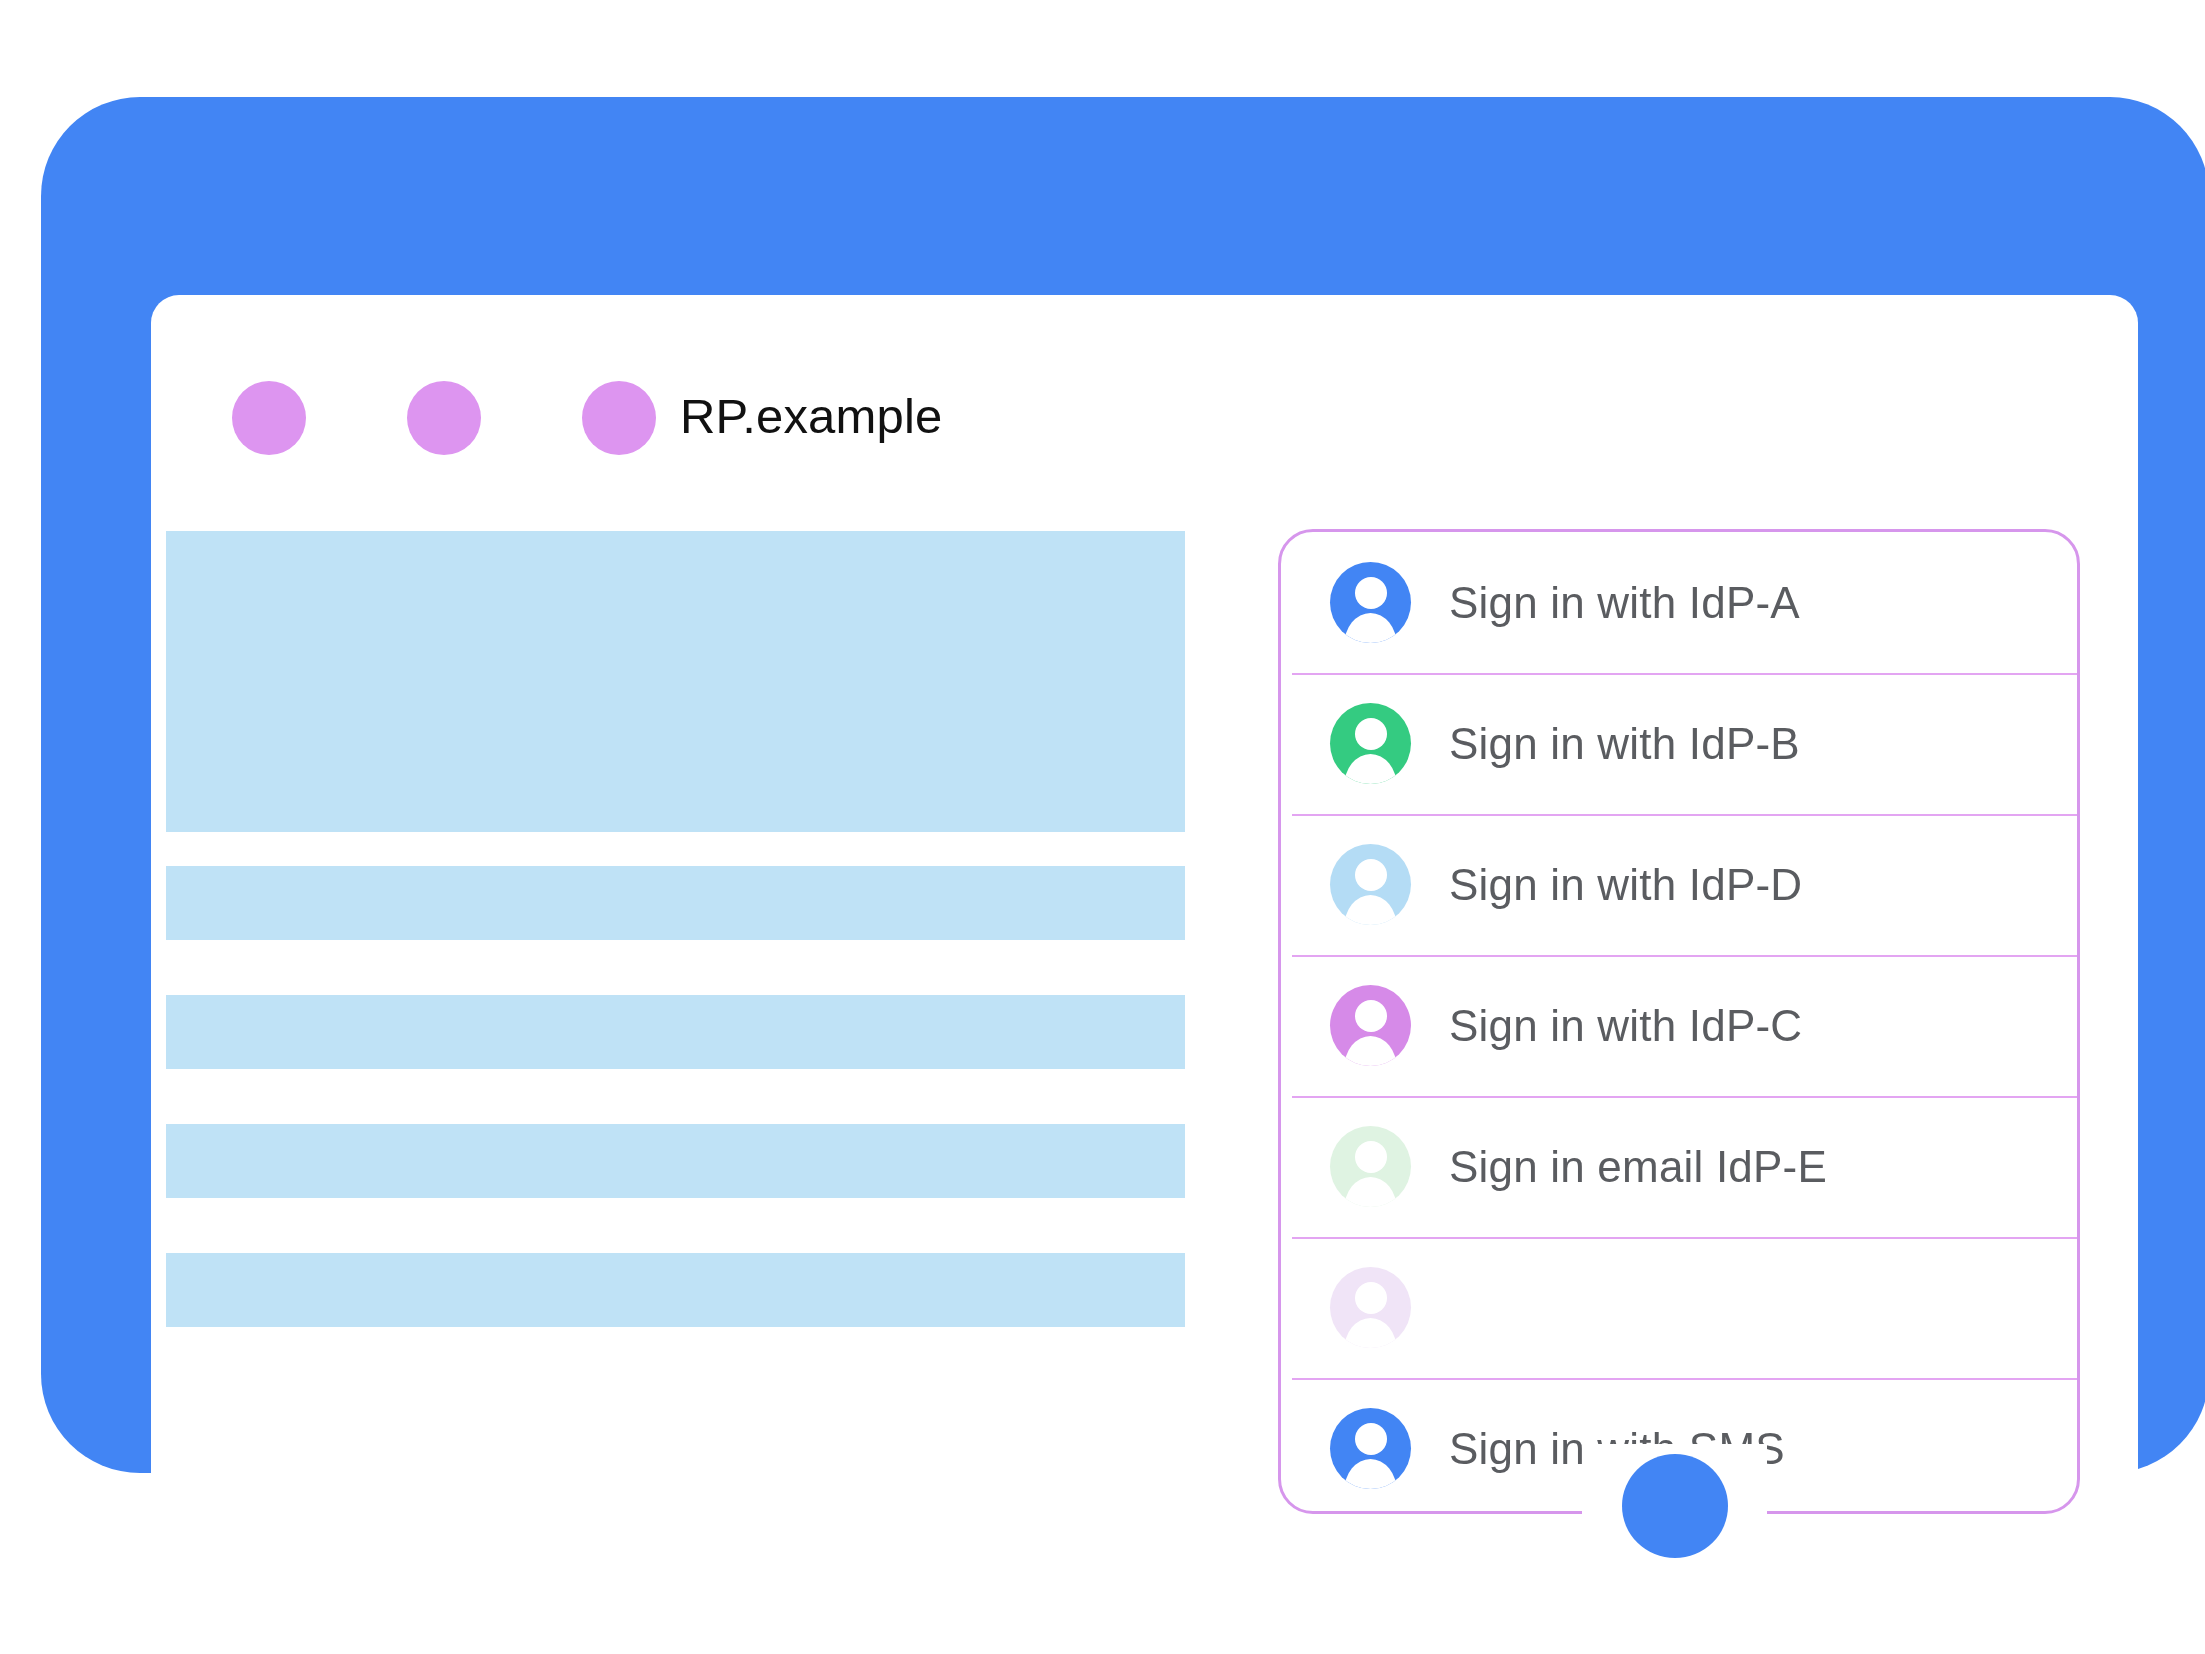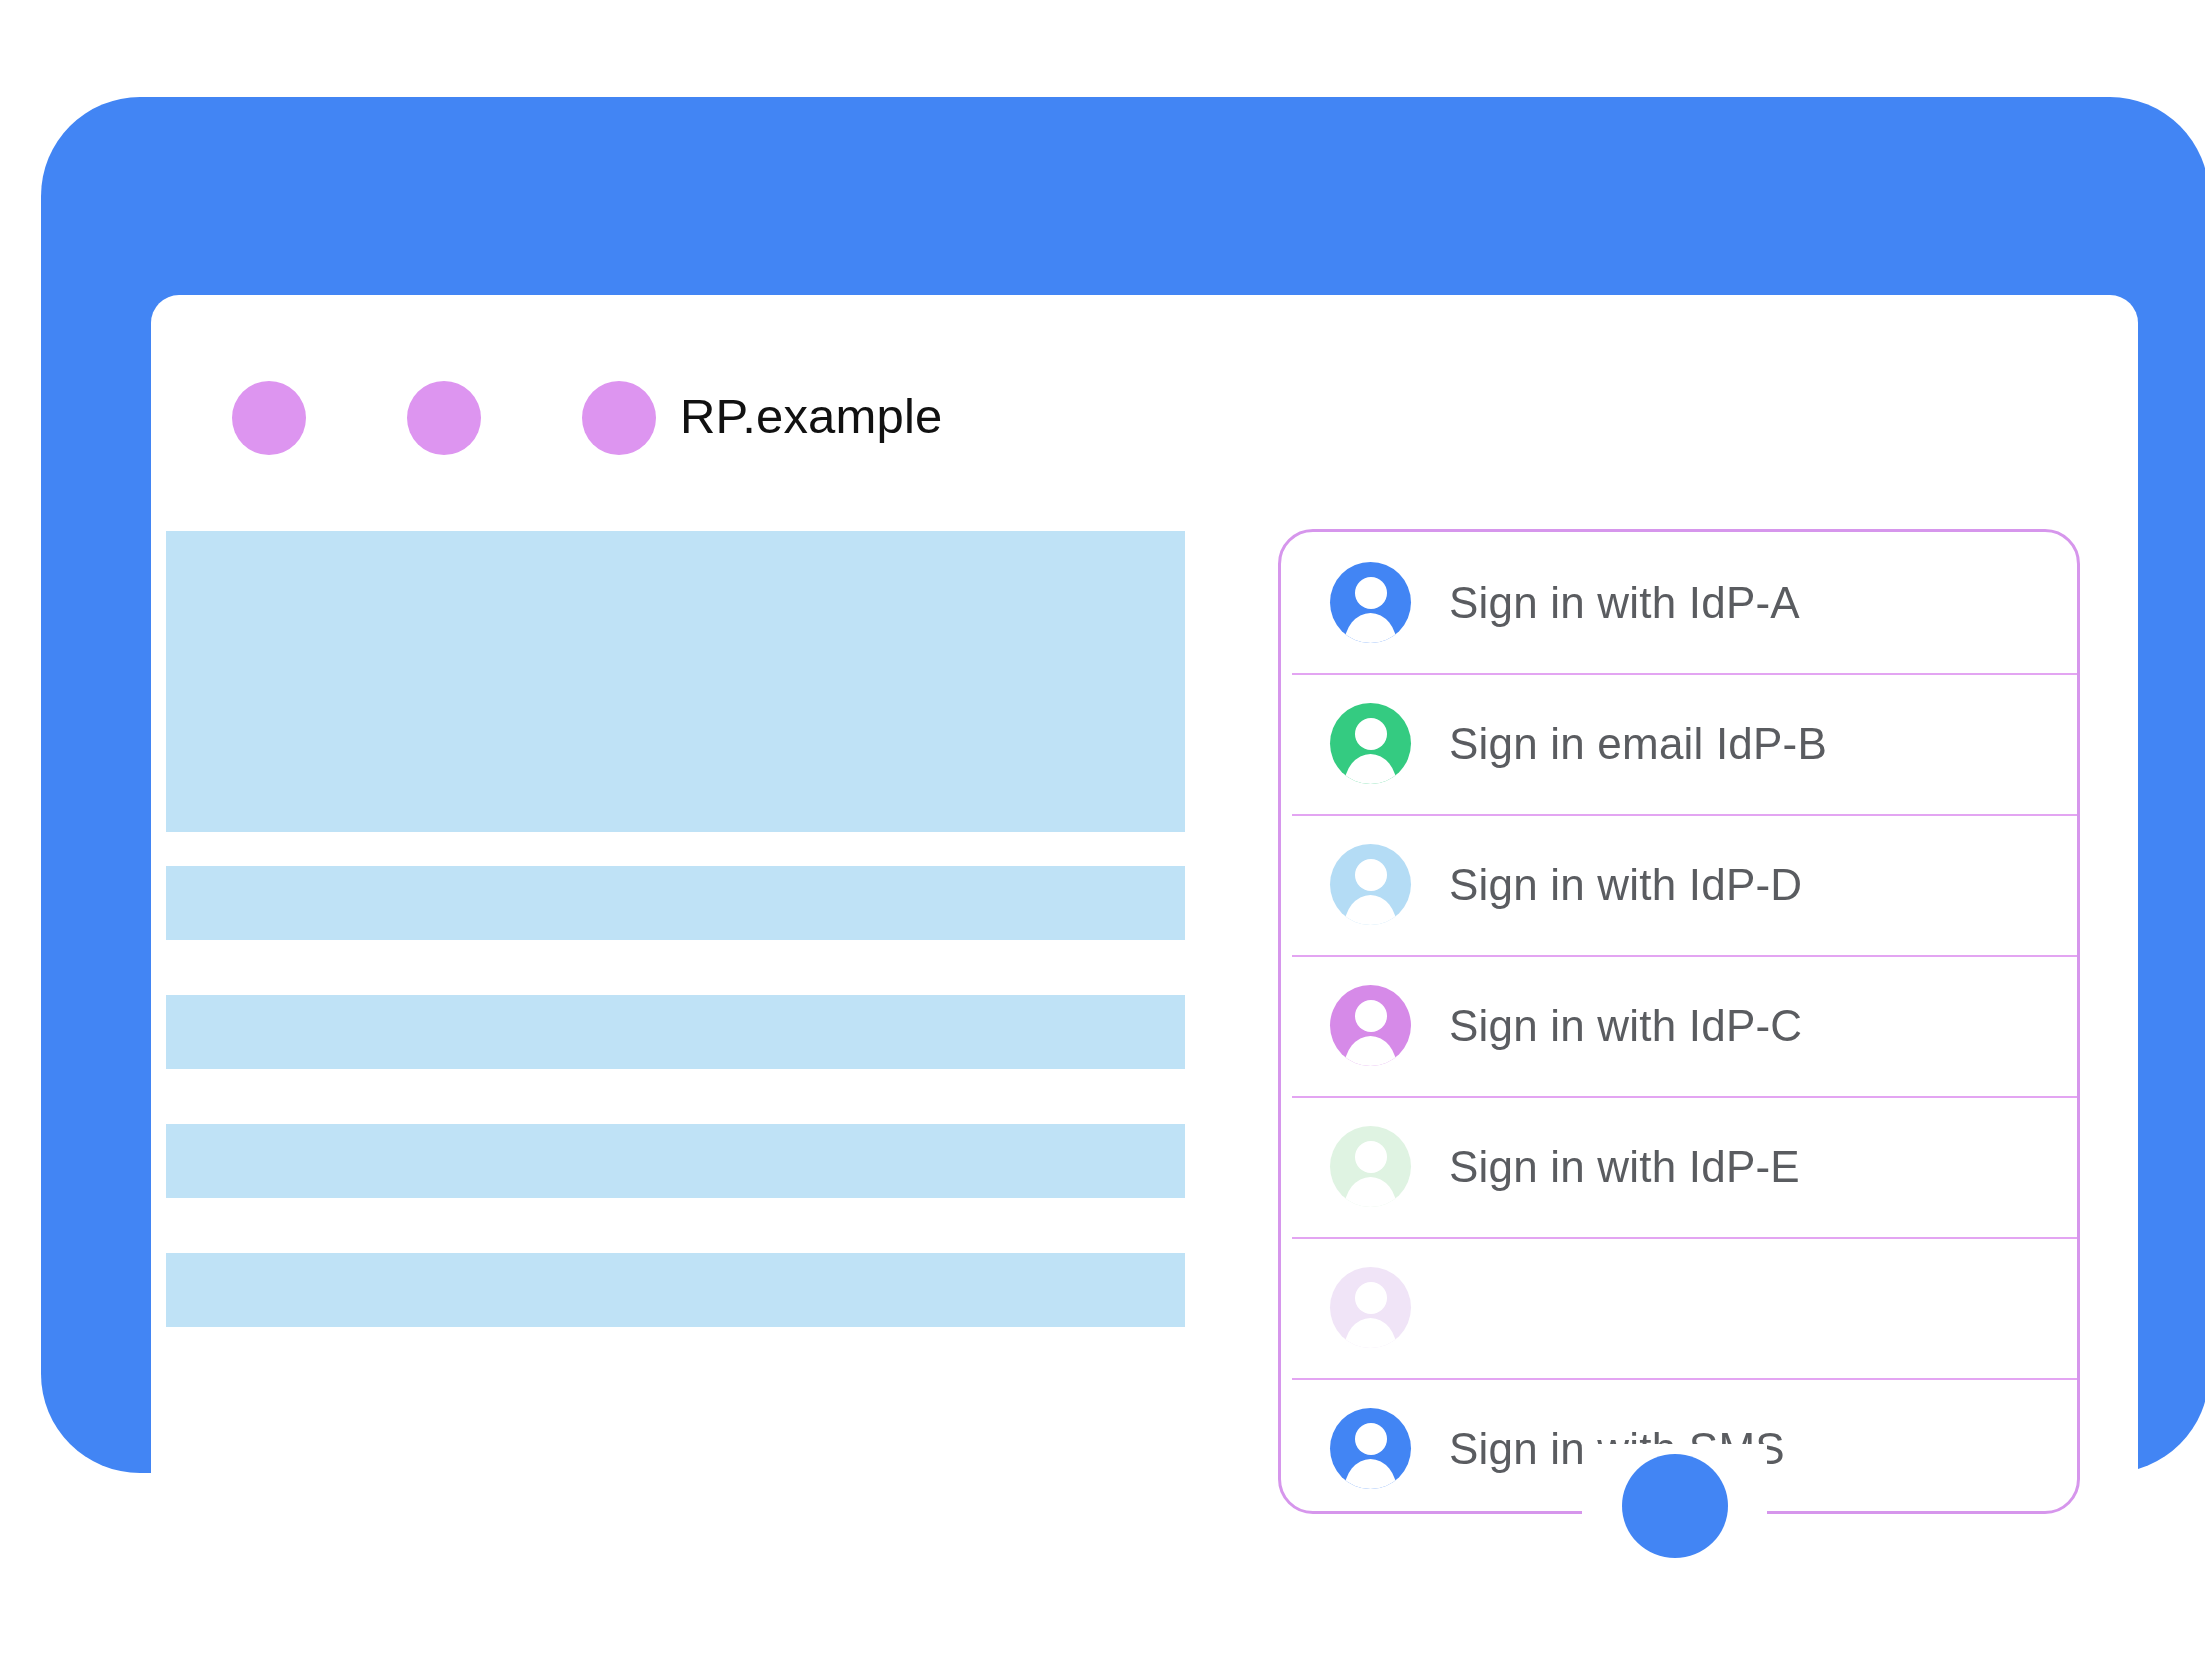--- a/index.html
+++ b/index.html
@@ -115,21 +115,21 @@
             <div class="body"></div>
         </div>
         <div class="provider-label" style="color: rgb(90, 92, 96);">Sign in with IdP-A</div>
       </div>
 
       <div class="provider-row">
         <div class="avatar" style="background: rgb(52, 203, 129);">
           <div class="head"></div>
             <div class="body"></div>
         </div>
-        <div class="provider-label" style="color: rgb(90, 92, 96);">Sign in email IdP-B</div>
+        <div class="provider-label" style="color: rgb(90, 92, 96);">Sign in with IdP-B</div>
       </div>
 
       <div class="provider-row">
         <div class="avatar" style="background: rgb(180, 220, 245);">
           <div class="head"></div>
             <div class="body"></div>
         </div>
         <div class="provider-label" style="color: rgb(90, 92, 96);">Sign in with IdP-D</div>
       </div>
 
@@ -139,21 +139,21 @@
             <div class="body"></div>
         </div>
         <div class="provider-label" style="color: rgb(90, 92, 96);">Sign in with IdP-C</div>
       </div>
 
       <div class="provider-row">
         <div class="avatar" style="background: rgb(223, 243, 226);">
           <div class="head"></div>
             <div class="body"></div>
         </div>
-        <div class="provider-label" style="color: rgb(90, 92, 96);">Sign in with IdP-E</div>
+        <div class="provider-label" style="color: rgb(90, 92, 96);">Sign in email IdP-E</div>
       </div>
 
       <div class="provider-row">
         <div class="avatar" style="background: rgb(240, 228, 247);">
           <div class="head"></div>
             <div class="body"></div>
         </div>
       </div>
 
       <div class="provider-row">

